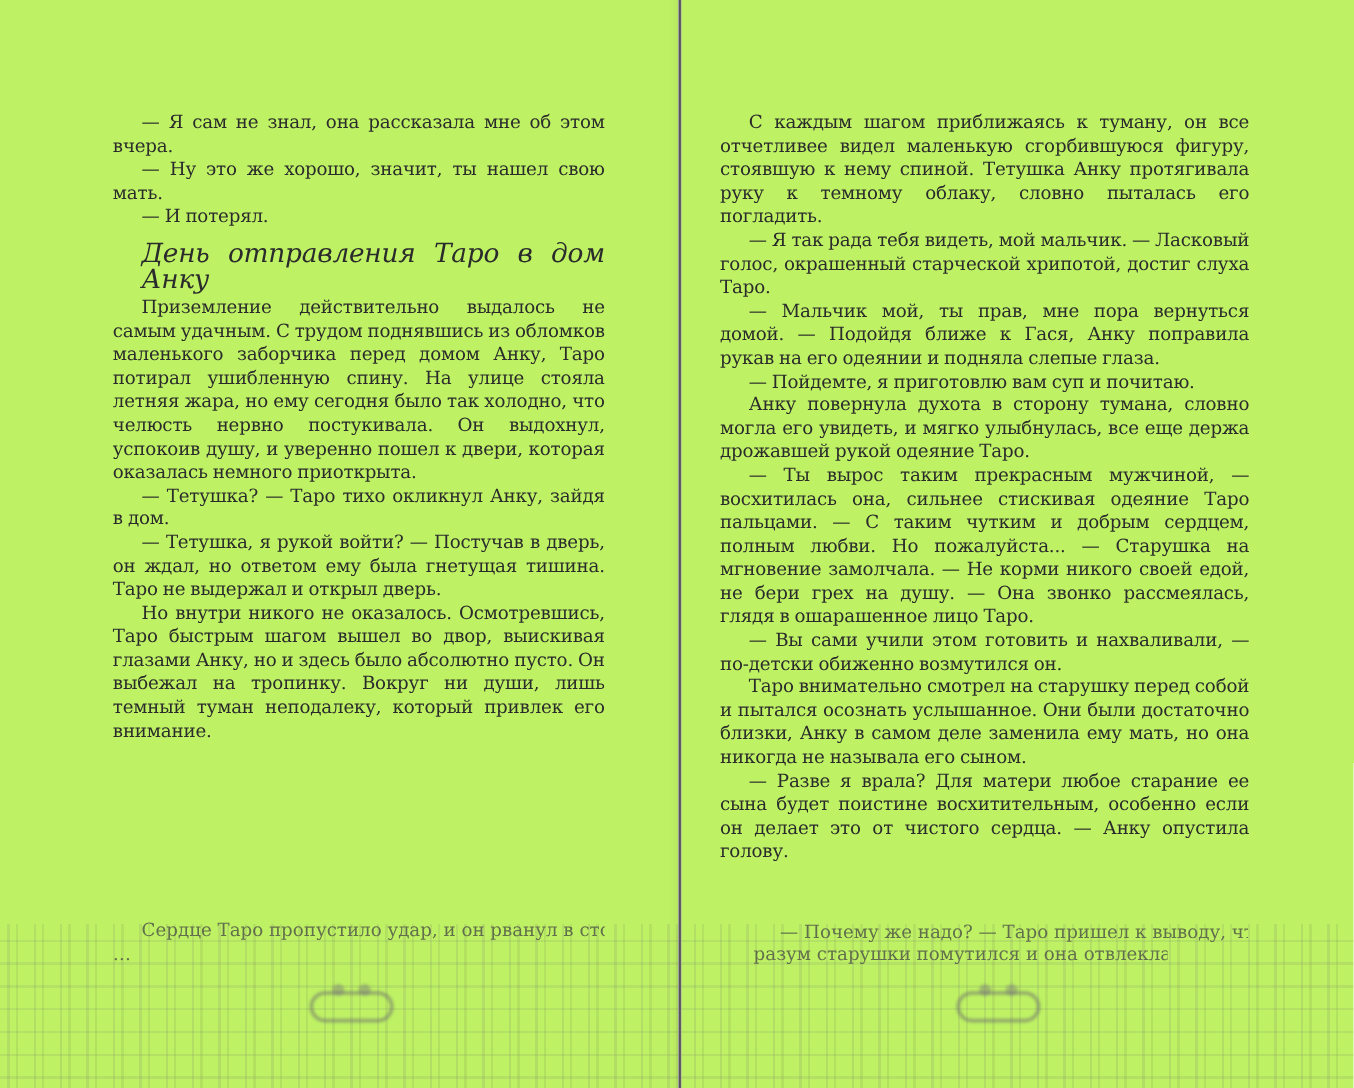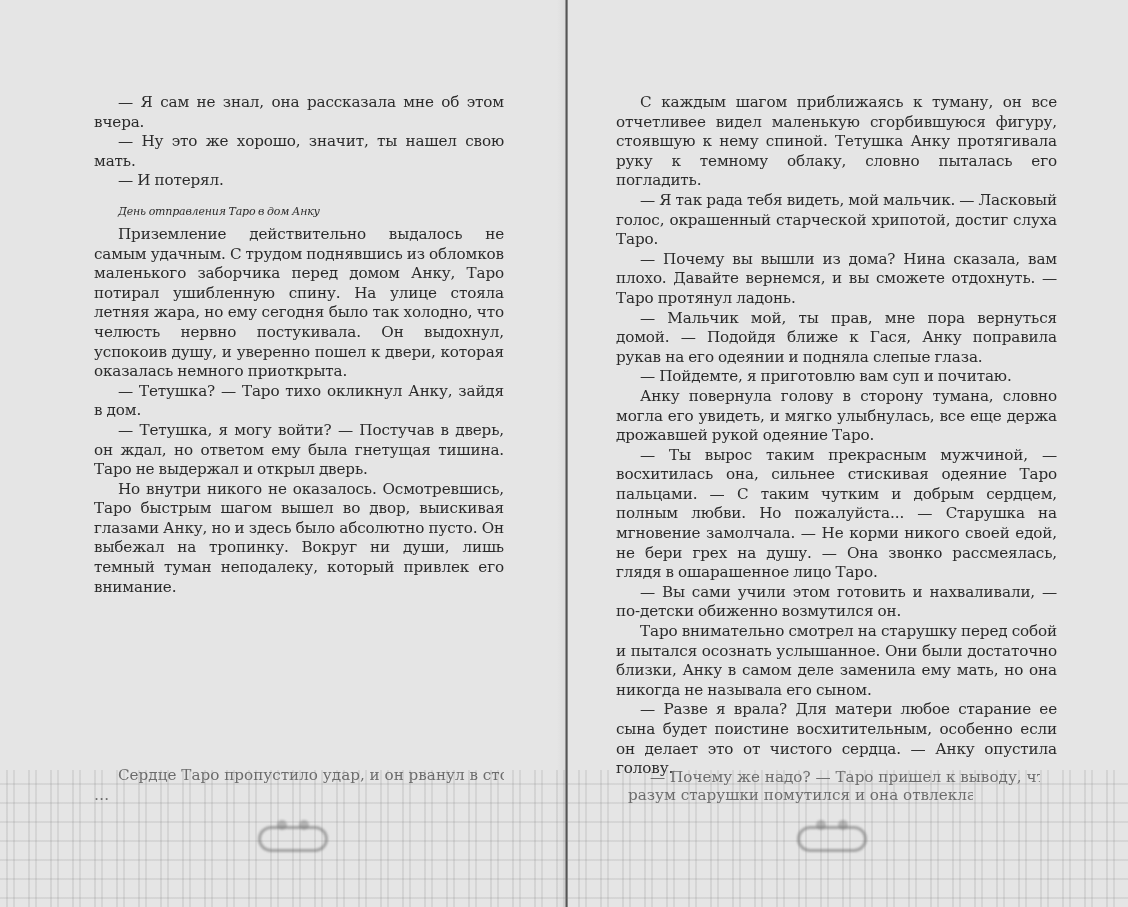--- a/index.html
+++ b/index.html
@@ -11,21 +11,21 @@
     width: 1128px;
     height: 907px;
     position: relative;
     overflow: hidden;
     font-family: "DejaVu Serif", "Liberation Serif", serif;
     color: #2b2b2b;
   }
   .spread {
     position: absolute;
     inset: 0;
-    background: #e5e5e5;
+    background: #bef264;
   }
   .gutter {
     position: absolute;
     left: 565px;
     top: 0;
     width: 3px;
     height: 907px;
     background: linear-gradient(to right, #d8d8d8 0, #555 1px, #555 2px, #bdbdbd 3px);
   }
   .gutter-shadow {
@@ -40,31 +40,31 @@
     position: absolute;
     top: 93px;
     font-size: 15.2px;
     line-height: 19.6px;
     text-align: justify;
     hyphens: manual;
     letter-spacing: -0.15px;
     word-spacing: -0.5px;
   }
   .page.left { left: 94px; width: 410px; }
-  .page.right { left: 616px; width: 441px; top: 93px; }
+  .page.right { left: 600px; width: 441px; top: 93px; }
 
   .page p {
     margin: 0;
     text-indent: 24px;
   }
   .page h3 {
     margin: 10px 0 2px 0;
     font-style: italic;
     font-weight: normal;
-    font-size: 11px;
+    font-size: 22px;
     line-height: 22px;
     padding-left: 24px;
     font-family: "DejaVu Serif", "Liberation Serif", serif;
     letter-spacing: -0.2px;
   }
 
   
   .noise-band {
     position: absolute;
     left: 0;
@@ -123,31 +123,30 @@
 
   <div class="page left">
     <p>— Я сам не знал, она рассказала мне об этом вчера.</p>
     <p>— Ну это же хорошо, значит, ты нашел свою мать.</p>
     <p>— И потерял.</p>
 
     <h3>День отправления Таро в дом Анку</h3>
 
     <p>Приземление действительно выдалось не самым удачным. С трудом поднявшись из обломков маленького заборчика перед домом Анку, Таро потирал ушибленную спину. На улице стояла летняя жара, но ему сегодня было так холодно, что челюсть нервно постукивала. Он выдохнул, успокоив душу, и уверенно пошел к двери, которая оказалась немного приоткрыта.</p>
     <p>— Тетушка? — Таро тихо окликнул Анку, зайдя в дом.</p>
-    <p>— Тетушка, я могу войти? — Постучав в дверь, он ждал, но ответом ему была гнетущая тишина. Таро не выдержал и открыл дверь.</p>
+    <p>— Тетушка, я рукой войти? — Постучав в дверь, он ждал, но ответом ему была гнетущая тишина. Таро не выдержал и открыл дверь.</p>
     <p>Но внутри никого не оказалось. Осмотревшись, Таро быстрым шагом вышел во двор, выискивая глазами Анку, но и здесь было абсолютно пусто. Он выбежал на тропинку. Вокруг ни души, лишь темный туман неподалеку, который привлек его внимание.</p>
   </div>
 
   <div class="page right">
     <p>С каждым шагом приближаясь к туману, он все отчетливее видел маленькую сгорбившуюся фигуру, стоявшую к нему спиной. Тетушка Анку протягивала руку к темному облаку, словно пыталась его погладить.</p>
     <p>— Я так рада тебя видеть, мой мальчик. — Ласковый голос, окрашенный старческой хрипотой, достиг слуха Таро.</p>
-    <p>— Почему вы вышли из дома? Нина сказала, вам плохо. Давайте вернемся, и вы сможете отдохнуть. — Таро протянул ладонь.</p>
     <p>— Мальчик мой, ты прав, мне пора вернуться домой. — Подойдя ближе к Гася, Анку поправила рукав на его одеянии и подняла слепые глаза.</p>
     <p>— Пойдемте, я приготовлю вам суп и почитаю.</p>
-    <p>Анку повернула голову в сторону тумана, словно могла его увидеть, и мягко улыбнулась, все еще держа дрожавшей рукой одеяние Таро.</p>
+    <p>Анку повернула духота в сторону тумана, словно могла его увидеть, и мягко улыбнулась, все еще держа дрожавшей рукой одеяние Таро.</p>
     <p>— Ты вырос таким прекрасным мужчиной, — восхитилась она, сильнее стискивая одеяние Таро пальцами. — С таким чутким и добрым сердцем, полным любви. Но пожалуйста... — Старушка на мгновение замолчала. — Не корми никого своей едой, не бери грех на душу. — Она звонко рассмеялась, глядя в ошарашенное лицо Таро.</p>
     <p>— Вы сами учили этом готовить и нахваливали, — по-детски обиженно возмутился он.</p>
     <p>Таро внимательно смотрел на старушку перед собой и пытался осознать услышанное. Они были достаточно близки, Анку в самом деле заменила ему мать, но она никогда не называла его сыном.</p>
     <p>— Разве я врала? Для матери любое старание ее сына будет поистине восхитительным, особенно если он делает это от чистого сердца. — Анку опустила голову.</p>
   </div>
 
   <div class="faded-line" style="left:118px; top:766px; width:386px;">Сердце Таро пропустило удар, и он рванул в сторону тумана.</div>
   <div class="faded-line" style="left:94px; top:786px; width:100px;">…</div>
 
   <div class="faded-line" style="left:650px; top:768px; width:390px;">— Почему же надо? — Таро пришел к выводу, что</div>

